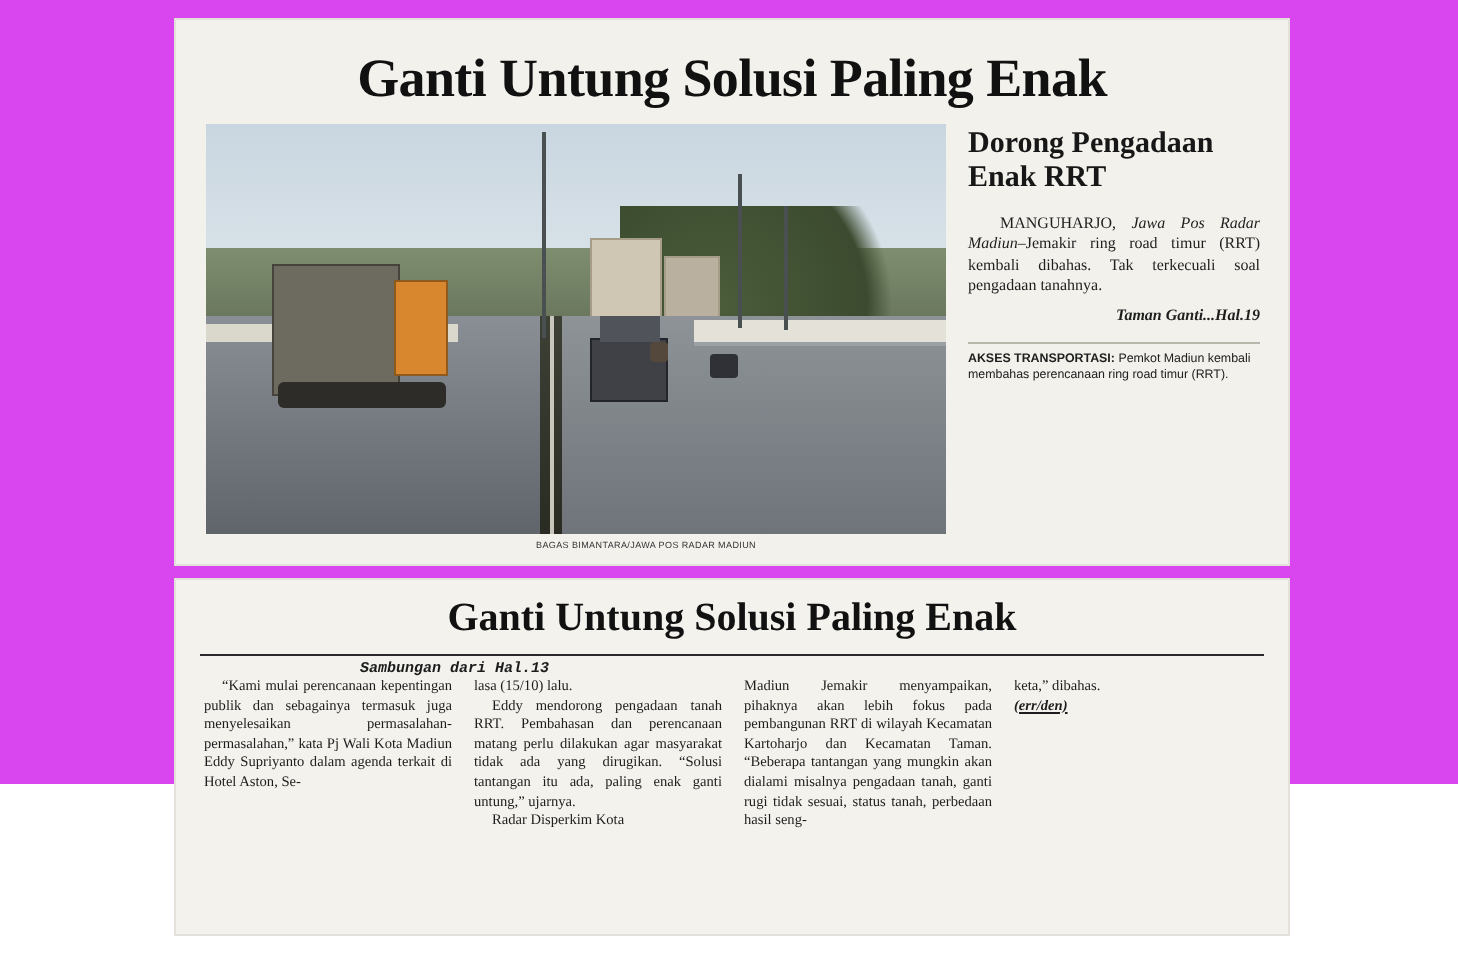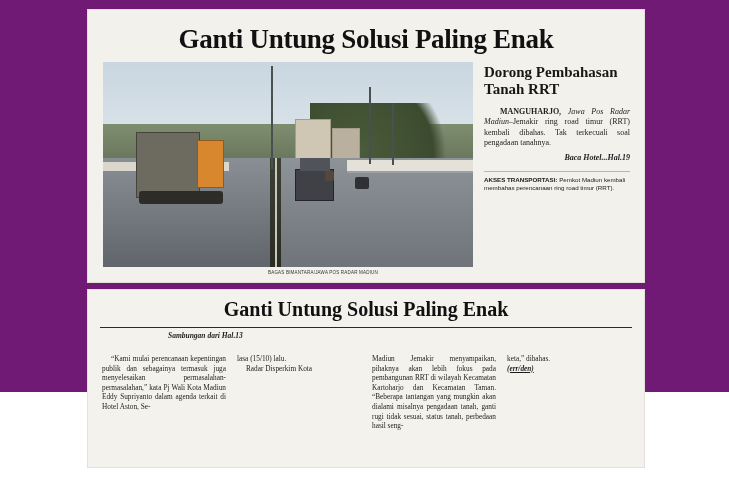--- a/index.html
+++ b/index.html
@@ -11,21 +11,21 @@
     width: 729px;
     height: 477px;
     overflow: hidden;
     font-family: "Liberation Serif", serif;
     color: #1a1a1a;
   }
   .page {
     position: relative;
     width: 729px;
     height: 392px;
-    background: #701a75;
+    background: #d946ef;
   }
 
   
   .clip-top {
     position: absolute;
     left: 88px;
     top: 10px;
     width: 556px;
     height: 272px;
     background: #f2f1ec;
@@ -185,21 +185,21 @@
     margin-bottom: 9px;
   }
   .dek {
     font-family: "Liberation Serif", serif;
     font-size: 8px;
     line-height: 10.4px;
     text-align: justify;
     color: #1e1e1e;
   }
   .dek .dateline {
-    font-weight: bold;
+    font-weight: normal;
     padding-left: 16px;
   }
   .dek .city-italic { font-style: italic; }
   .jump {
     margin-top: 4px;
     font-style: italic;
     font-weight: bold;
     font-size: 8px;
     text-align: right;
     color: #1e1e1e;
@@ -240,33 +240,33 @@
   .rule {
     position: absolute;
     left: 12px;
     top: 37px;
     width: 532px;
     height: 1px;
     background: #2a2a2a;
   }
   .cont-from {
     position: absolute;
-    left: 60px;
+    left: 72px;
     top: 41px;
-    font-family: Liberation Serif, serif;
+    font-family: Liberation Mono, monospace;
     font-style: italic;
     font-weight: bold;
     font-size: 7.5px;
     color: #1c1c1c;
     padding-left: 20px;
   }
   .cols {
     position: absolute;
     left: 14px;
-    top: 64px;
+    top: 48px;
     width: 530px;
     display: flex;
     gap: 11px;
   }
   .col {
     width: 124px;
     font-family: "Liberation Serif", serif;
     font-size: 7.3px;
     line-height: 9.6px;
     text-align: justify;
@@ -313,28 +313,28 @@
       <div class="van">
         <div class="top"></div>
       </div>
       <div class="bike"></div>
       <div class="car-small"></div>
     </div>
 
     <div class="photo-credit">BAGAS BIMANTARA/JAWA POS RADAR MADIUN</div>
 
     <div class="right-col">
-      <div class="subhead">Dorong Pembahasan Tanah RRT</div>
+      <div class="subhead">Dorong Pengadaan Enak RRT</div>
 
       <div class="dek">
         <span class="dateline">MANGUHARJO,</span>
         <span class="city-italic">Jawa Pos Radar Madiun</span><span>–Jemakir ring road timur (RRT) kembali dibahas. Tak terkecuali soal pengadaan tanahnya.</span>
       </div>
 
-      <div class="jump">Baca Hotel...Hal.19</div>
+      <div class="jump">Taman Ganti...Hal.19</div>
 
       <div class="caption-box">
         <b>AKSES TRANSPORTASI:</b>
         <span>Pemkot Madiun kembali membahas perencanaan ring road timur (RRT).</span>
       </div>
     </div>
   </div>
 
   <div class="clip-bottom">
     <div class="headline-bottom">Ganti Untung Solusi Paling Enak</div>
@@ -342,20 +342,21 @@
     <div class="rule"></div>
 
     <div class="cont-from">Sambungan dari Hal.13</div>
 
     <div class="cols">
       <div class="col">
         <p>“Kami mulai perencanaan kepentingan publik dan sebagainya termasuk juga menyelesaikan permasalahan-permasalahan,” kata Pj Wali Kota Madiun Eddy Supriyanto dalam agenda terkait di Hotel Aston, Se-</p>
       </div>
       <div class="col">
         <p class="noindent">lasa (15/10) lalu.</p>
+        <p>Eddy mendorong pengadaan tanah RRT. Pembahasan dan perencanaan matang perlu dilakukan agar masyarakat tidak ada yang dirugikan. “Solusi tantangan itu ada, paling enak ganti untung,” ujarnya.</p>
         <p>Radar Disperkim Kota</p>
       </div>
       <div class="col">
         <p class="noindent">Madiun Jemakir menyampaikan, pihaknya akan lebih fokus pada pembangunan RRT di wilayah Kecamatan Kartoharjo dan Kecamatan Taman. “Beberapa tantangan yang mungkin akan dialami misalnya pengadaan tanah, ganti rugi tidak sesuai, status tanah, perbedaan hasil seng-</p>
       </div>
       <div class="col">
         <p class="noindent">keta,” dibahas.</p>
         <p class="sign noindent">(err/den)</p>
       </div>
     </div>

